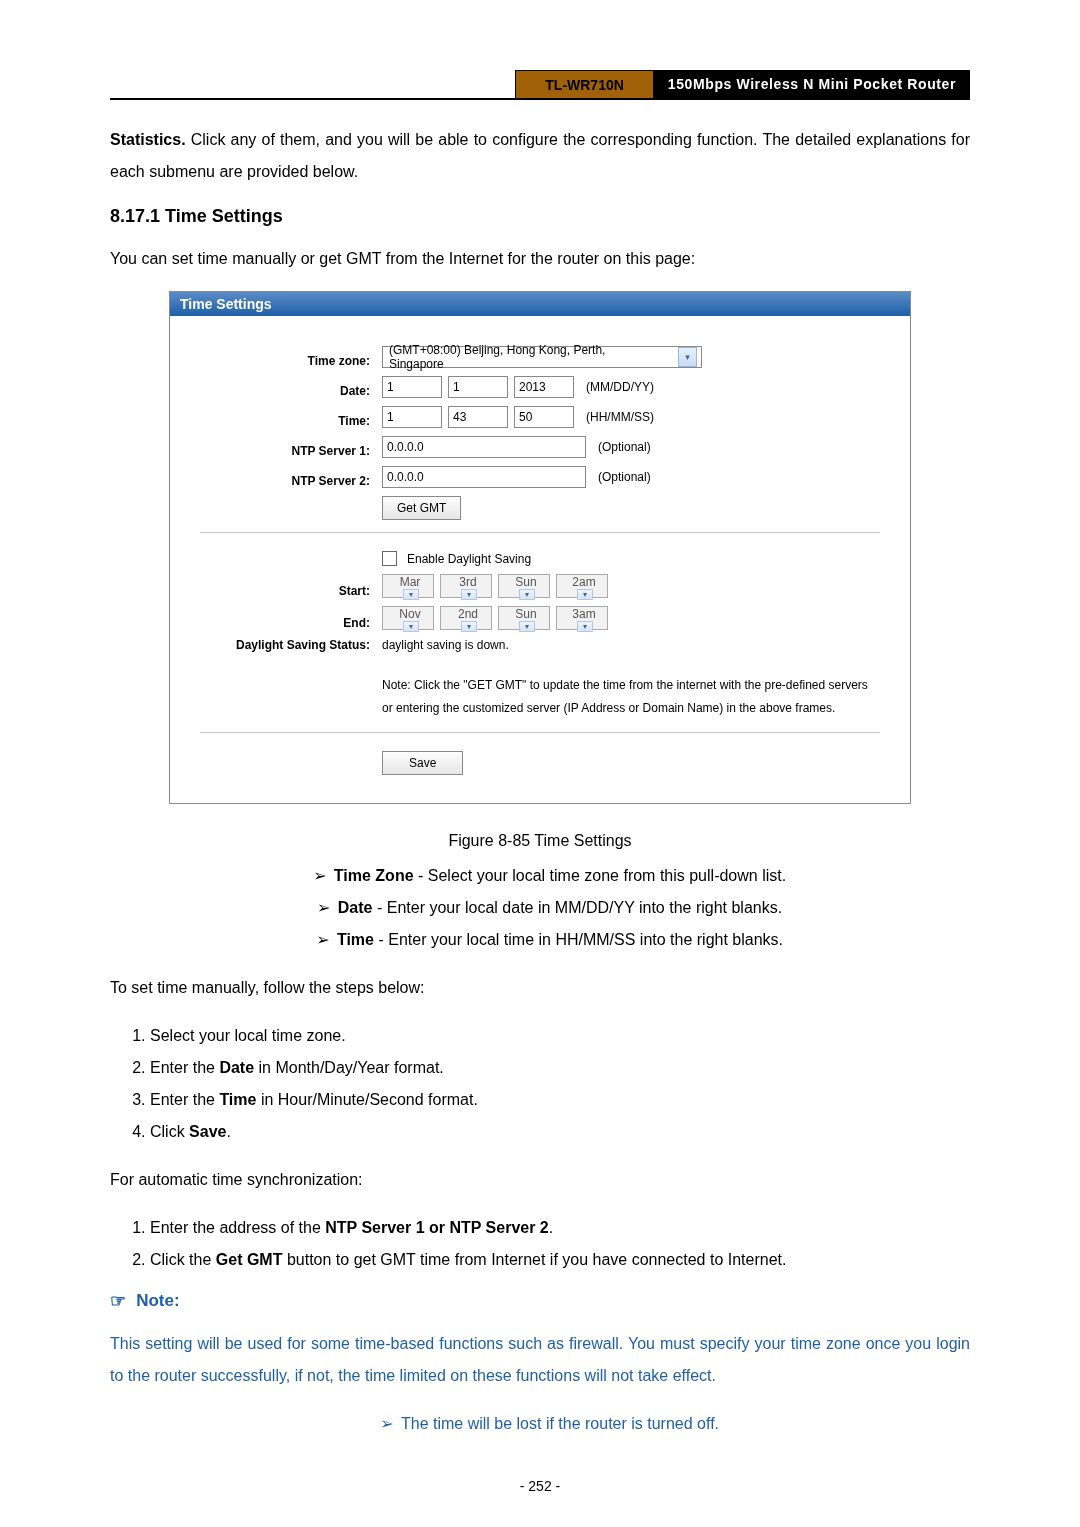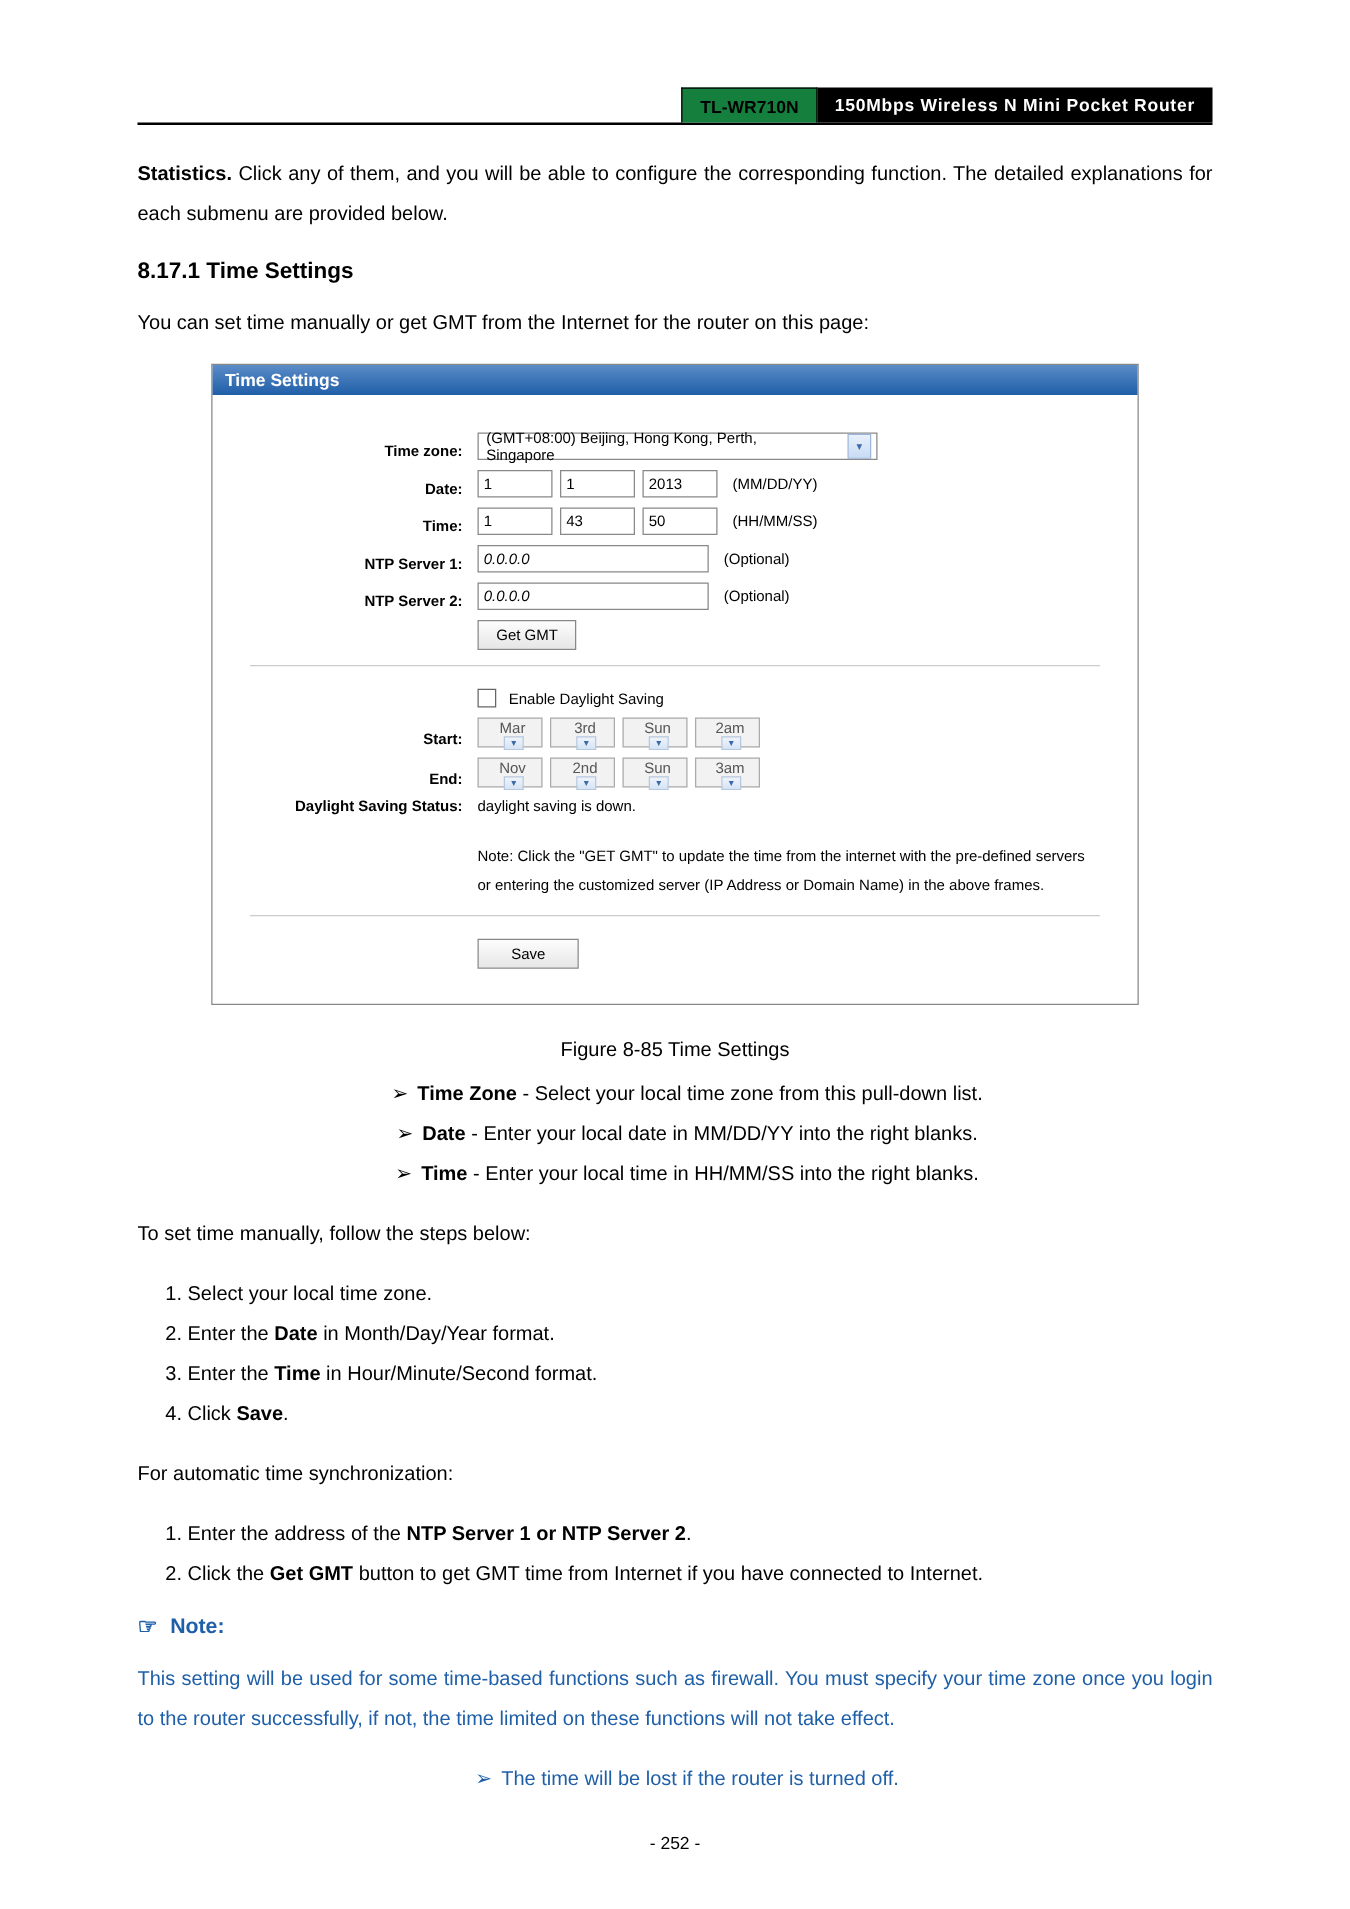--- a/index.html
+++ b/index.html
@@ -21,24 +21,24 @@
   .header-band {
     display: flex;
     align-items: stretch;
     border-bottom: 2px solid #000;
     margin-bottom: 24px;
     height: 28px;
     font-size: 14px;
   }
   .header-band .spacer { flex: 1; }
   .model-box {
-    background: #15803d;
+    background: #a16207;
     color: #000;
     font-weight: bold;
-    padding: 4px 14px;
+    padding: 4px 29px;
     display: flex;
     align-items: center;
     border: 1px solid #000;
     border-bottom: none;
   }
   .title-box {
     background: #000;
     color: #fff;
     font-weight: bold;
     padding: 4px 14px;
@@ -120,23 +120,22 @@
     justify-content: center;
     font-size: 9px;
     color: #3a6aa8;
     margin-left: 4px;
   }
   .small-input {
     width: 60px;
     height: 22px;
   }
   .wide-input {
-    width: 185px;
+    width: 204px;
     height: 22px;
-    font-style: italic;
   }
   .hint {
     font-size: 12px;
     color: #000;
     margin-left: 6px;
     font-weight: normal;
   }
   .btn {
     height: 24px;
     padding: 2px 14px;
@@ -229,21 +228,21 @@
   }
   .note-body {
     color: #1f5fa8;
     font-size: 16px;
     line-height: 2.0;
     text-align: justify;
   }
   .page-number {
     text-align: center;
     font-size: 14px;
-    margin-top: 26px;
+    margin-top: 38px;
   }
 </style>
 </head>
 <body>
 
 <div class="page">
 
   <div class="header-band">
     <div class="spacer"></div>
     <div class="model-box">TL-WR710N</div>

